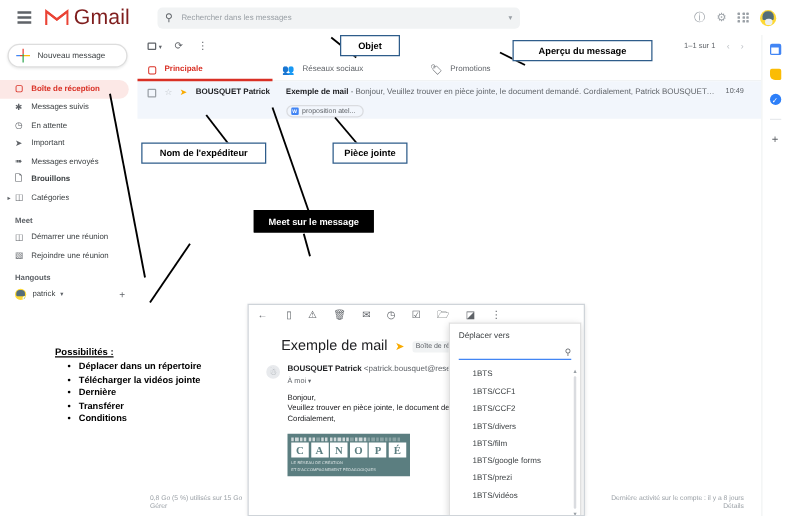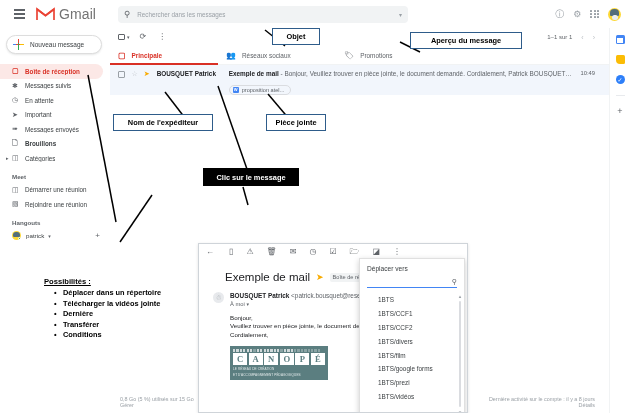--- a/index.html
+++ b/index.html
@@ -11,21 +11,21 @@
   .app { position: absolute; inset: 0; background: #fff; }
 
   
   .topbar { height: 28px; display: flex; align-items: center; background: #fff; }
   .hamburger { width: 26px; display: flex; flex-direction: column; align-items: center;
     justify-content: center; gap: 2.5px; margin-left: 6px; }
   .hamburger i { display: block; width: 11px; height: 1.4px; background: #5f6368; }
   .logo { display: flex; align-items: center; gap: 4px; margin-left: 4px; }
   .logo-m { width: 19px; height: 14px; position: relative; }
   .logo-m svg { display: block; }
-  .logo-text { font-size: 14px; color: #737373; letter-spacing: .1px; }
+  .logo-text { font-size: 17px; color: #7f1d1d; letter-spacing: .1px; }
   .searchwrap { flex: 1; margin-left: 22px; margin-right: 14px; max-width: 290px; }
   .searchbox { height: 17px; background: #f1f3f4; border-radius: 4px; display: flex;
     align-items: center; padding: 0 6px; }
   .search-icon { color: #5f6368; font-size: 8.5px; margin-right: 7px; }
   .search-ph { flex: 1; font-size: 6.3px; color: #9aa0a6; }
   .search-caret { font-size: 6px; color: #9aa0a6; }
   .top-icons { margin-left: auto; display: flex; align-items: center; gap: 9px;
     padding-right: 9px; }
   .ti { font-size: 9px; color: #9aa0a6; line-height: 1; }
   .grid-icon { display: grid; grid-template-columns: repeat(3, 2px);
@@ -504,15 +504,15 @@
       <line x1="243" y1="187" x2="248" y2="205"></line>
       <line x1="116" y1="222" x2="88" y2="75"></line>
       <line x1="120" y1="242" x2="152" y2="195"></line>
     </g>
   </svg>
 
   <div class="ann" style="left:272px; top:28px; width:48px; height:17px;">Objet</div>
   <div class="ann" style="left:113px; top:114px; width:100px; height:17px;">Nom de l'expéditeur</div>
   <div class="ann" style="left:410px; top:32px; width:112px; height:17px;">Aperçu du message</div>
   <div class="ann" style="left:266px; top:114px; width:60px; height:17px;">Pièce jointe</div>
-  <div class="ann dark" style="left:203px; top:168px; width:96px; height:18px;">Clic sur le message</div>
+  <div class="ann dark" style="left:203px; top:168px; width:96px; height:18px;">Meet sur le message</div>
 
 </div>
 
 </body></html>

